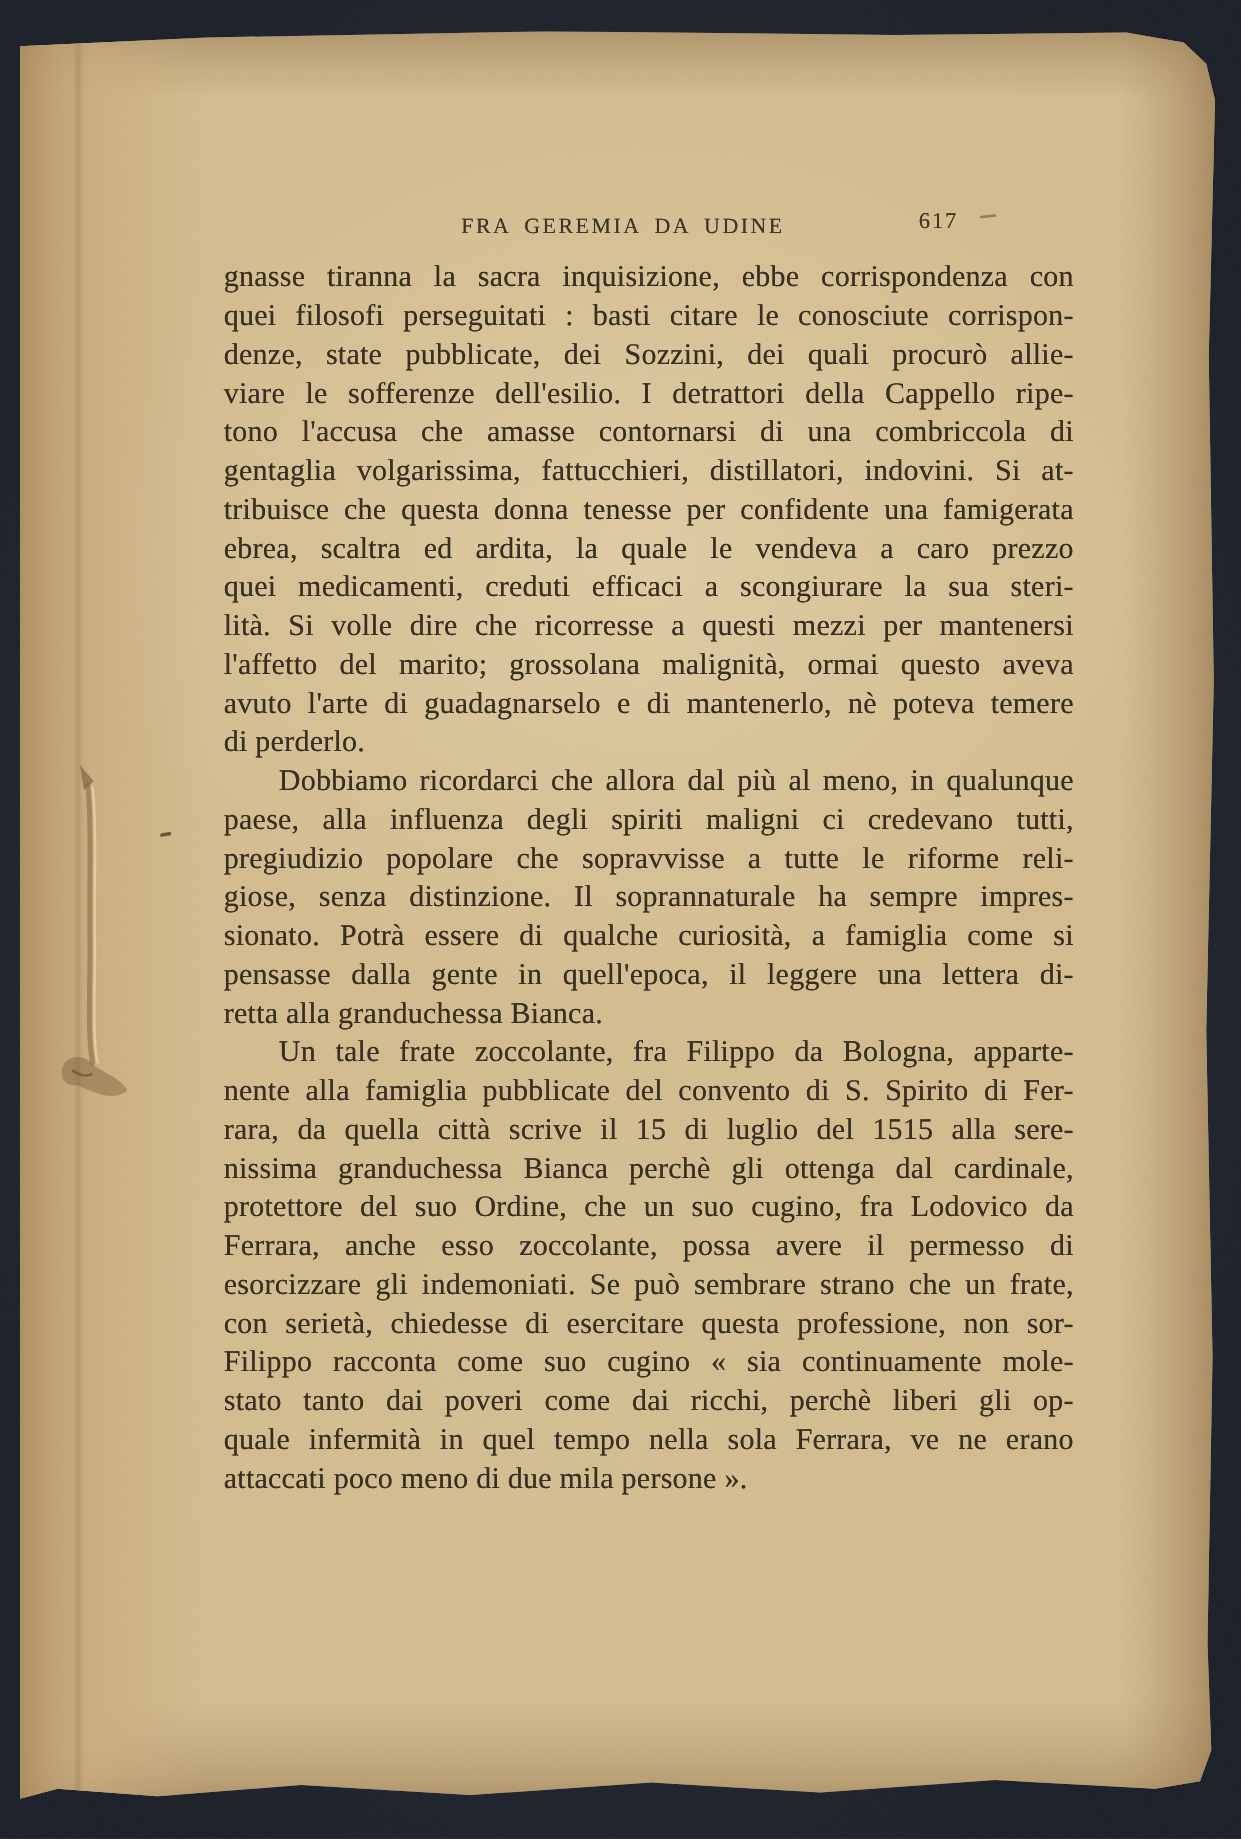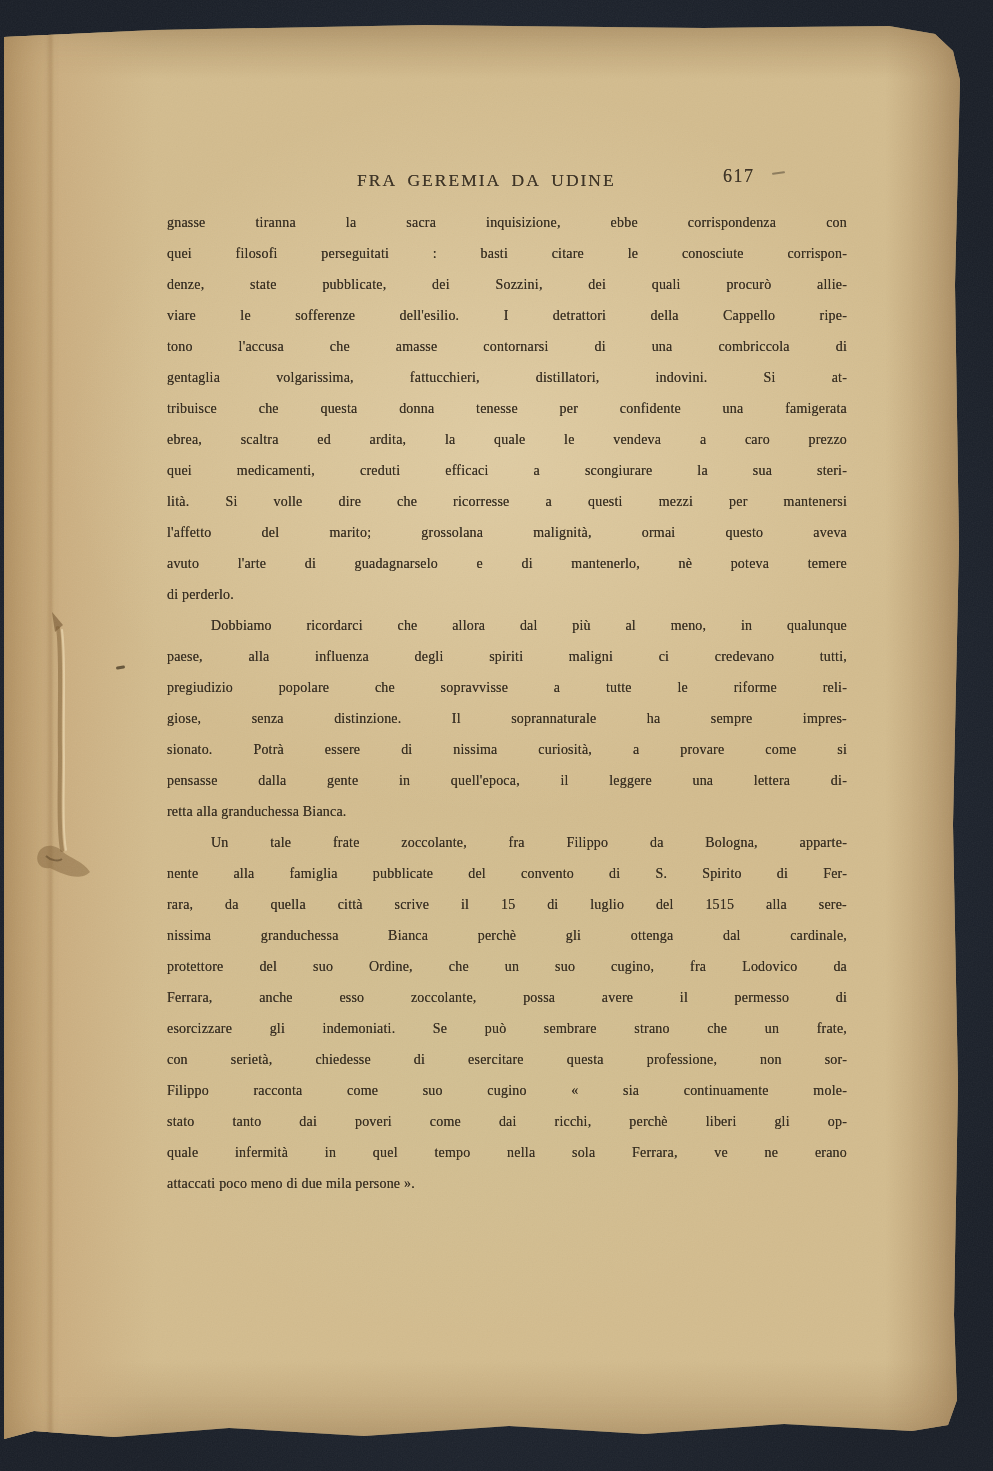--- a/index.html
+++ b/index.html
@@ -8,21 +8,21 @@
     background:#1e242e;
     font-family:"Liberation Serif","DejaVu Serif",serif;
   }
   .scan-bg{
     position:absolute;inset:0;
     background:
       radial-gradient(ellipse at 50% 50%, rgba(70,80,100,0.18), rgba(0,0,0,0.25) 85%),
       #212834;
   }
   .book-page{
-    position:absolute;left:4px;top:25px;width:956px;height:1420px;
+    position:absolute;left:16px;top:25px;width:956px;height:1420px;
     background:
       radial-gradient(ellipse 620px 520px at 52% 30%, rgba(244,230,196,0.38), rgba(244,230,196,0) 70%),
       radial-gradient(ellipse 500px 420px at 48% 72%, rgba(206,212,170,0.14), rgba(206,212,170,0) 70%),
       linear-gradient(90deg, #bd9c6b 0px, #cbae80 55px, rgba(203,174,128,0) 150px),
       linear-gradient(270deg, rgba(170,138,95,0.75) 0px, rgba(170,138,95,0) 75px),
       linear-gradient(0deg, rgba(163,131,88,0.55) 0px, rgba(163,131,88,0) 85px),
       linear-gradient(180deg, rgba(163,131,88,0.45) 0px, rgba(163,131,88,0) 55px),
       #d3bc8e;
     box-shadow: inset 0 0 46px rgba(98,72,40,0.28);
     clip-path: polygon(0px 12px,150px 5px,420px 0px,700px 3px,885px 1px,931px 9px,949px 26px,956px 55px,
@@ -47,21 +47,21 @@
     position:absolute;left:556px;top:0;
     font-size:18px;letter-spacing:1.5px;color:#3a3022;
     text-shadow:0 0 0.5px rgba(58,48,34,0.7);
   }
   .page-number-mark{
     position:absolute;left:605px;top:6px;width:13px;height:2px;
     background:rgba(70,58,40,0.5);transform:rotate(-7deg);border-radius:1px;
   }
   .body-text{
     position:absolute;left:163px;top:182px;width:680px;
-    font-size:14px;line-height:31px;color:#332a1d;
+    font-size:24px;line-height:31px;color:#332a1d;
     letter-spacing:0.2px;
     text-shadow:0 0 0.5px rgba(51,42,29,0.75);
   }
   .line{
     text-align:justify;text-align-last:justify;height:31px;overflow:visible;white-space:nowrap;
   }
   .line.last{text-align-last:left;}
   .para.indented .line.first{text-indent:44px;}
   .ink-speck{
     position:absolute;left:112px;top:641px;width:9px;height:3px;
@@ -98,21 +98,21 @@
         <div class="line">lità. Si volle dire che ricorresse a questi mezzi per mantenersi</div>
         <div class="line">l'affetto del marito; grossolana malignità, ormai questo aveva</div>
         <div class="line">avuto l'arte di guadagnarselo e di mantenerlo, nè poteva temere</div>
         <div class="line last">di perderlo.</div>
       </div>
     <div class="para indented">
         <div class="line first">Dobbiamo ricordarci che allora dal più al meno, in qualunque</div>
         <div class="line">paese, alla influenza degli spiriti maligni ci credevano tutti,</div>
         <div class="line">pregiudizio popolare che sopravvisse a tutte le riforme reli-</div>
         <div class="line">giose, senza distinzione. Il soprannaturale ha sempre impres-</div>
-        <div class="line">sionato. Potrà essere di nissima curiosità, a provare come si</div>
+        <div class="line">sionato. Potrà essere di qualche curiosità, a famiglia come si</div>
         <div class="line">pensasse dalla gente in quell'epoca, il leggere una lettera di-</div>
         <div class="line last">retta alla granduchessa Bianca.</div>
       </div>
     <div class="para indented">
         <div class="line first">Un tale frate zoccolante, fra Filippo da Bologna, apparte-</div>
         <div class="line">nente alla famiglia pubblicate del convento di S. Spirito di Fer-</div>
         <div class="line">rara, da quella città scrive il 15 di luglio del 1515 alla sere-</div>
         <div class="line">nissima granduchessa Bianca perchè gli ottenga dal cardinale,</div>
         <div class="line">protettore del suo Ordine, che un suo cugino, fra Lodovico da</div>
         <div class="line">Ferrara, anche esso zoccolante, possa avere il permesso di</div>

